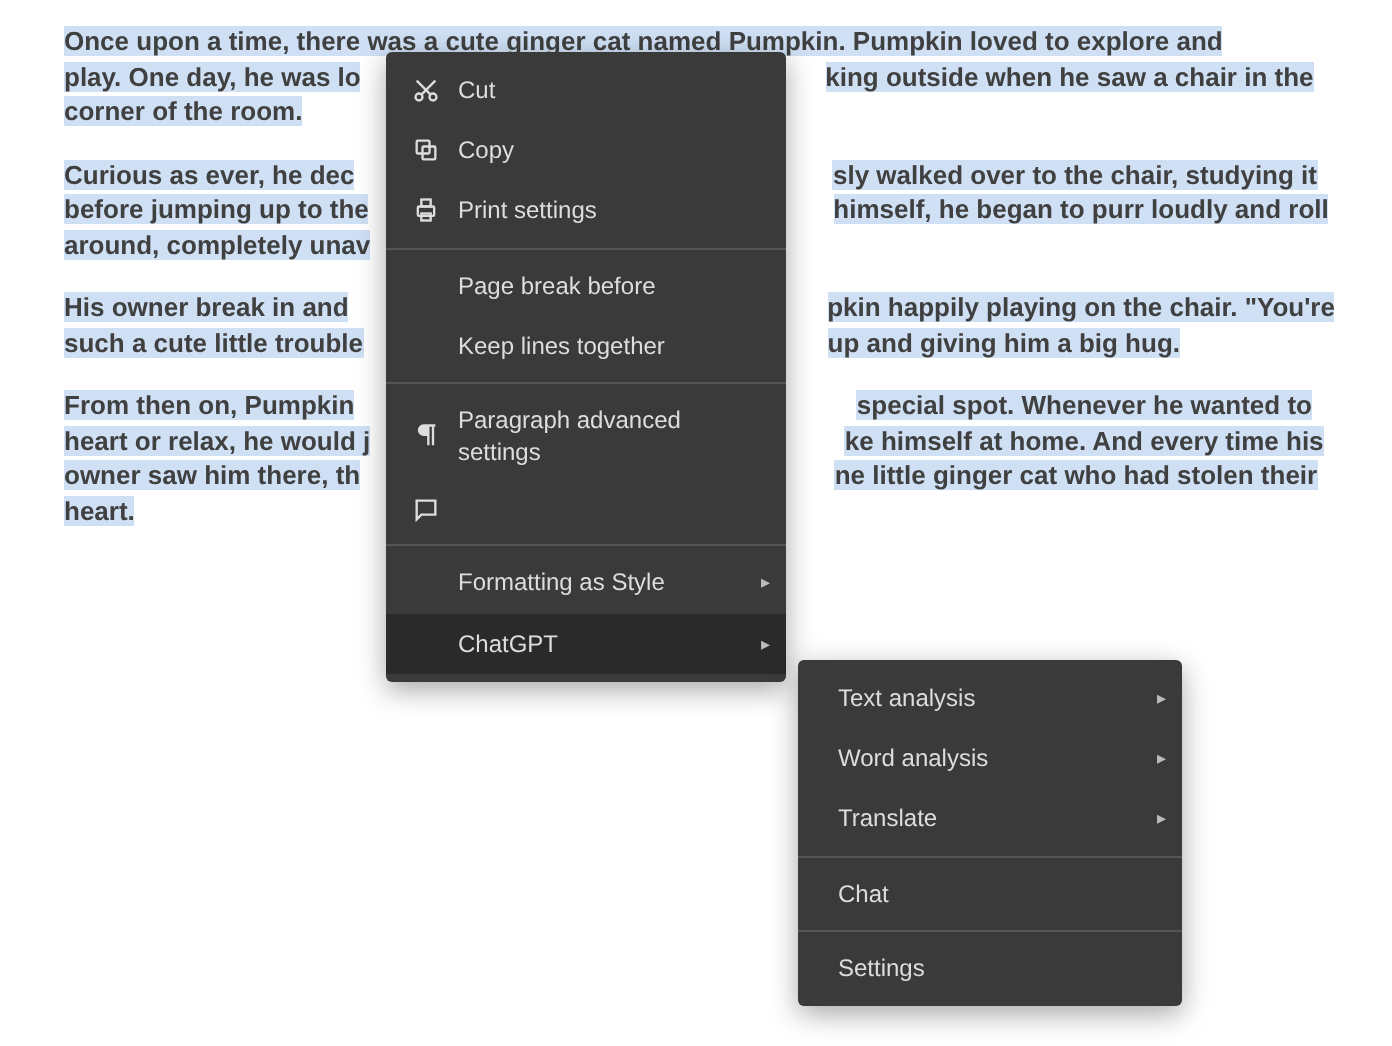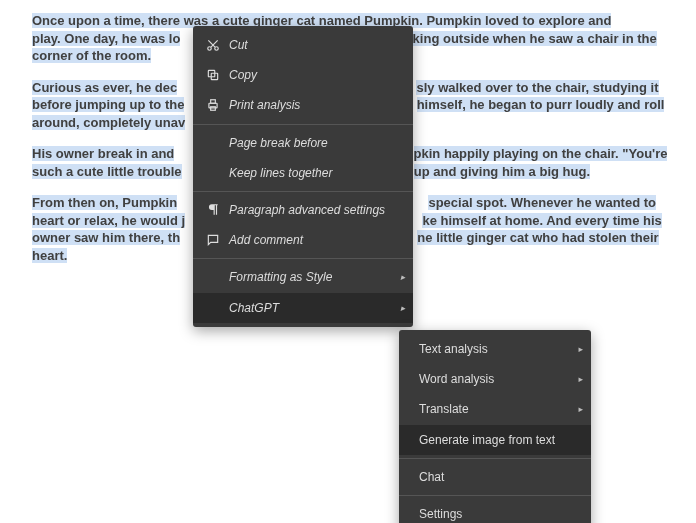--- a/index.html
+++ b/index.html
@@ -26,22 +26,21 @@
     background: #3a3a3a;
     border-radius: 3px;
     box-shadow: 0 4px 14px rgba(0,0,0,0.35);
     color: #ddd;
     font-size: 12px;
     padding: 4px 0;
   }
   .menu-main {
     left: 193px;
     top: 26px;
-    width: 220px;
-    font-style: italic;
+    width: 200px;
   }
   .menu-sub {
     left: 399px;
     top: 330px;
     width: 192px;
   }
   .mi {
     display: flex;
     align-items: center;
     padding: 7px 10px 7px 10px;
@@ -144,21 +143,21 @@
 
 
   <div class="mi">
     <span class="ic">
       <svg width="14" height="14" viewBox="0 0 24 24" fill="none" stroke="#ddd" stroke-width="2">
           <rect x="5" y="9" width="14" height="8" rx="1"></rect>
           <rect x="8" y="3" width="8" height="6"></rect>
           <rect x="8" y="15" width="8" height="6"></rect>
         </svg>
     </span>
-    <span class="lbl">Print analysis</span>
+    <span class="lbl">Print settings</span>
   </div>
 
   <div class="sep"></div>
 
   <div class="mi">
     <span class="spacer"></span>
     <span class="lbl">Page break before</span>
   </div>
 
   <div class="mi">
@@ -176,21 +175,20 @@
     </span>
     <span class="lbl">Paragraph advanced settings</span>
   </div>
 
   <div class="mi">
     <span class="ic">
       <svg width="14" height="14" viewBox="0 0 24 24" fill="none" stroke="#ddd" stroke-width="2">
           <path d="M4 4h16v12H8l-4 4V4z"></path>
         </svg>
     </span>
-    <span class="lbl">Add comment</span>
   </div>
 
   <div class="sep"></div>
 
   <div class="mi">
     <span class="spacer"></span>
     <span class="lbl">Formatting as Style</span>
     <span class="arrow">▸</span>
   </div>
 
@@ -214,24 +212,20 @@
     <span class="lbl">Word analysis</span>
     <span class="arrow">▸</span>
   </div>
 
   <div class="mi">
     <span class="spacer" style="width:10px"></span>
     <span class="lbl">Translate</span>
     <span class="arrow">▸</span>
   </div>
 
-  <div class="mi hover">
-    <span class="spacer" style="width:10px"></span>
-    <span class="lbl">Generate image from text</span>
-  </div>
 
   <div class="sep"></div>
 
   <div class="mi">
     <span class="spacer" style="width:10px"></span>
     <span class="lbl">Chat</span>
   </div>
 
   <div class="sep"></div>
 

